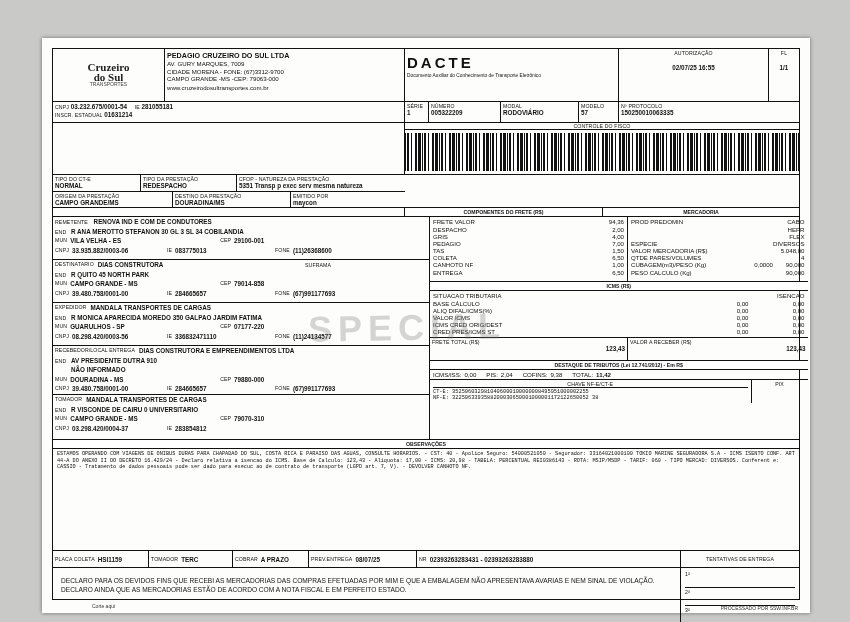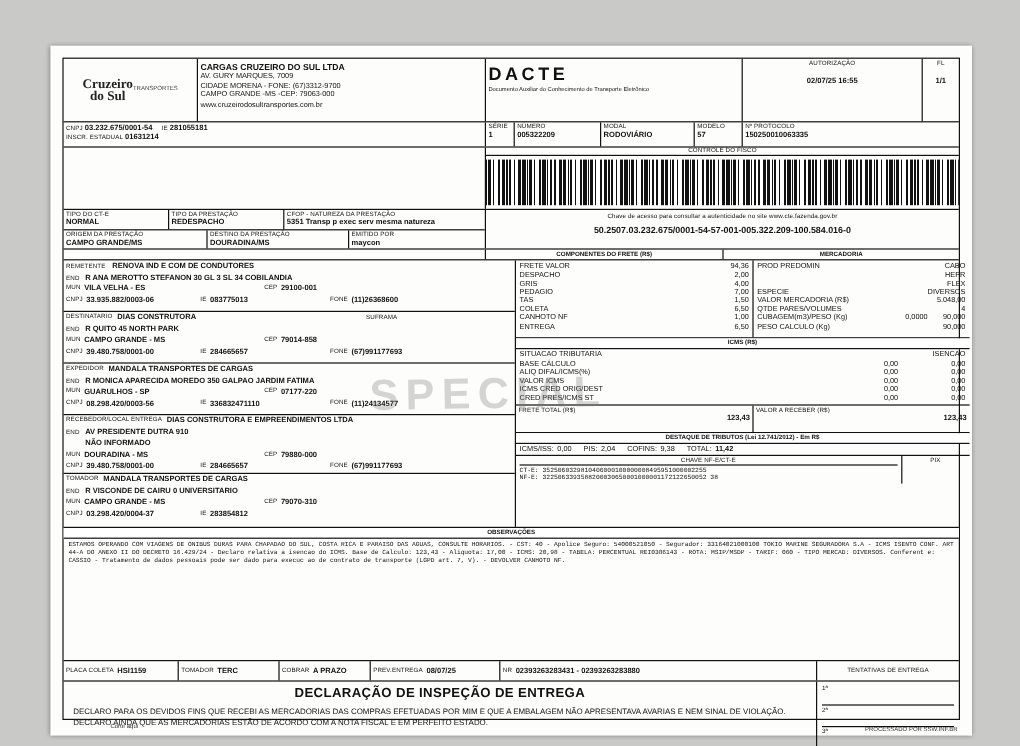--- a/index.html
+++ b/index.html
@@ -29,21 +29,21 @@
   .bx:last-child{border-right:none;}
   .bb{border-bottom:1px solid #111;}
   .lbl{font-size:5.2px;letter-spacing:.1px;}
   .val{font-size:6.3px;font-weight:bold;}
   .ctr{text-align:center;}
   .rgt{text-align:right;}
   .mono{font-family:"Liberation Mono", monospace;}
 
   
   .hdr{height:52px;}
-  .logo{width:112px;display:flex;align-items:center;justify-content:center;}
+  .logo{width:112px;display:flex;align-items:center;justify-content:center;flex-direction:column;}
   .logo .lt{font-size:11px;font-weight:bold;color:#222;line-height:.95;text-align:center;font-family:"Liberation Serif",serif;}
   .logo .ls{font-size:5px;color:#444;}
   .emit{width:240px;padding-top:3px;}
   .emit .nm{font-size:7.2px;font-weight:bold;}
   .dacte{width:214px;text-align:left;}
   .dacte .t1{font-size:15px;font-weight:bold;letter-spacing:3px;margin-top:4px;}
   .dacte .t2{font-size:4.8px;margin-top:1px;}
   .aut{flex:1;}
 
   .serie{height:20px;}
@@ -73,21 +73,21 @@
 
 <div class="page">
   <div class="doc">
 
     <div class="row hdr bb">
       <div class="bx logo">
         <div class="lt"><span>Cruzeiro</span><br><span>do Sul</span></div>
         <div class="ls">TRANSPORTES</div>
       </div>
       <div class="bx emit">
-        <div class="nm">CARGAS CRUZEIRO DO SUL LTDA</div>
+        <div class="nm">PEDAGIO CRUZEIRO DO SUL LTDA</div>
         <div>AV. GURY MARQUES, 7009</div>
         <div>CIDADE MORENA - FONE: (67)3312-9700</div>
         <div>CAMPO GRANDE -MS -CEP: 79063-000</div>
         <div style="margin-top:2px">www.cruzeirodosultransportes.com.br</div>
       </div>
       <div class="bx dacte">
         <div class="t1">DACTE</div>
         <div class="t2">Documento Auxiliar do Conhecimento de Transporte Eletrônico</div>
       </div>
       <div class="bx aut" style="padding:0">
@@ -170,24 +170,20 @@
           </div>
           <div class="bx" style="width:118px">
             <div class="lbl">DESTINO DA PRESTAÇÃO</div>
             <div class="val">DOURADINA/MS</div>
           </div>
           <div class="bx grow">
             <div class="lbl">EMITIDO POR</div>
             <div class="val">maycon</div>
           </div>
         </div>
-      </div>
-      <div class="bx grow ctr" style="padding-top:3px">
-        <div class="lbl">Chave de acesso para consultar a autenticidade no site www.cte.fazenda.gov.br</div>
-        <div style="font-size:7.4px;font-weight:bold;margin-top:4px">50.2507.03.232.675/0001-54-57-001-005.322.209-100.584.016-0</div>
       </div>
     </div>
 
     <div class="row bb">
       <div class="bx" style="width:352px;padding:0;border-right:1px solid #111"></div>
       <div class="bx" style="width:198px">
         <div class="miniband">COMPONENTES DO FRETE (R$)</div>
       </div>
       <div class="bx grow">
         <div class="miniband">MERCADORIA</div>
@@ -545,21 +541,20 @@
         <span class="lbl">NR</span>
         <span class="val" style="margin-left:3px">02393263283431 - 02393263283880</span>
       </div>
       <div class="bx" style="width:118px;display:flex;align-items:center;justify-content:center">
         <span class="lbl">TENTATIVAS DE ENTREGA</span>
       </div>
     </div>
 
     <div class="row" style="height:112px">
       <div class="bx" style="flex:1;padding:4px 8px;border-right:1px solid #111">
-        <div class="titdecl">DECLARAÇÃO DE INSPEÇÃO DE ENTREGA</div>
         <div class="decl" style="margin-top:5px">DECLARO PARA OS DEVIDOS FINS QUE RECEBI AS MERCADORIAS DAS COMPRAS EFETUADAS POR MIM E QUE A EMBALAGEM NÃO APRESENTAVA AVARIAS E NEM SINAL DE VIOLAÇÃO. DECLARO AINDA QUE AS MERCADORIAS ESTÃO DE ACORDO COM A NOTA FISCAL E EM PERFEITO ESTADO.</div>
 
       </div>
       <div class="bx" style="width:118px;padding:0">
         <div style="height:60px;padding:2px 4px">
           <div style="border-bottom:1px solid #111;height:17px"><span class="lbl">1ª</span></div>
           <div style="border-bottom:1px solid #111;height:17px"><span class="lbl">2ª</span></div>
           <div style="border-bottom:1px solid #111;height:17px"><span class="lbl">3ª</span></div>
         </div>
 

